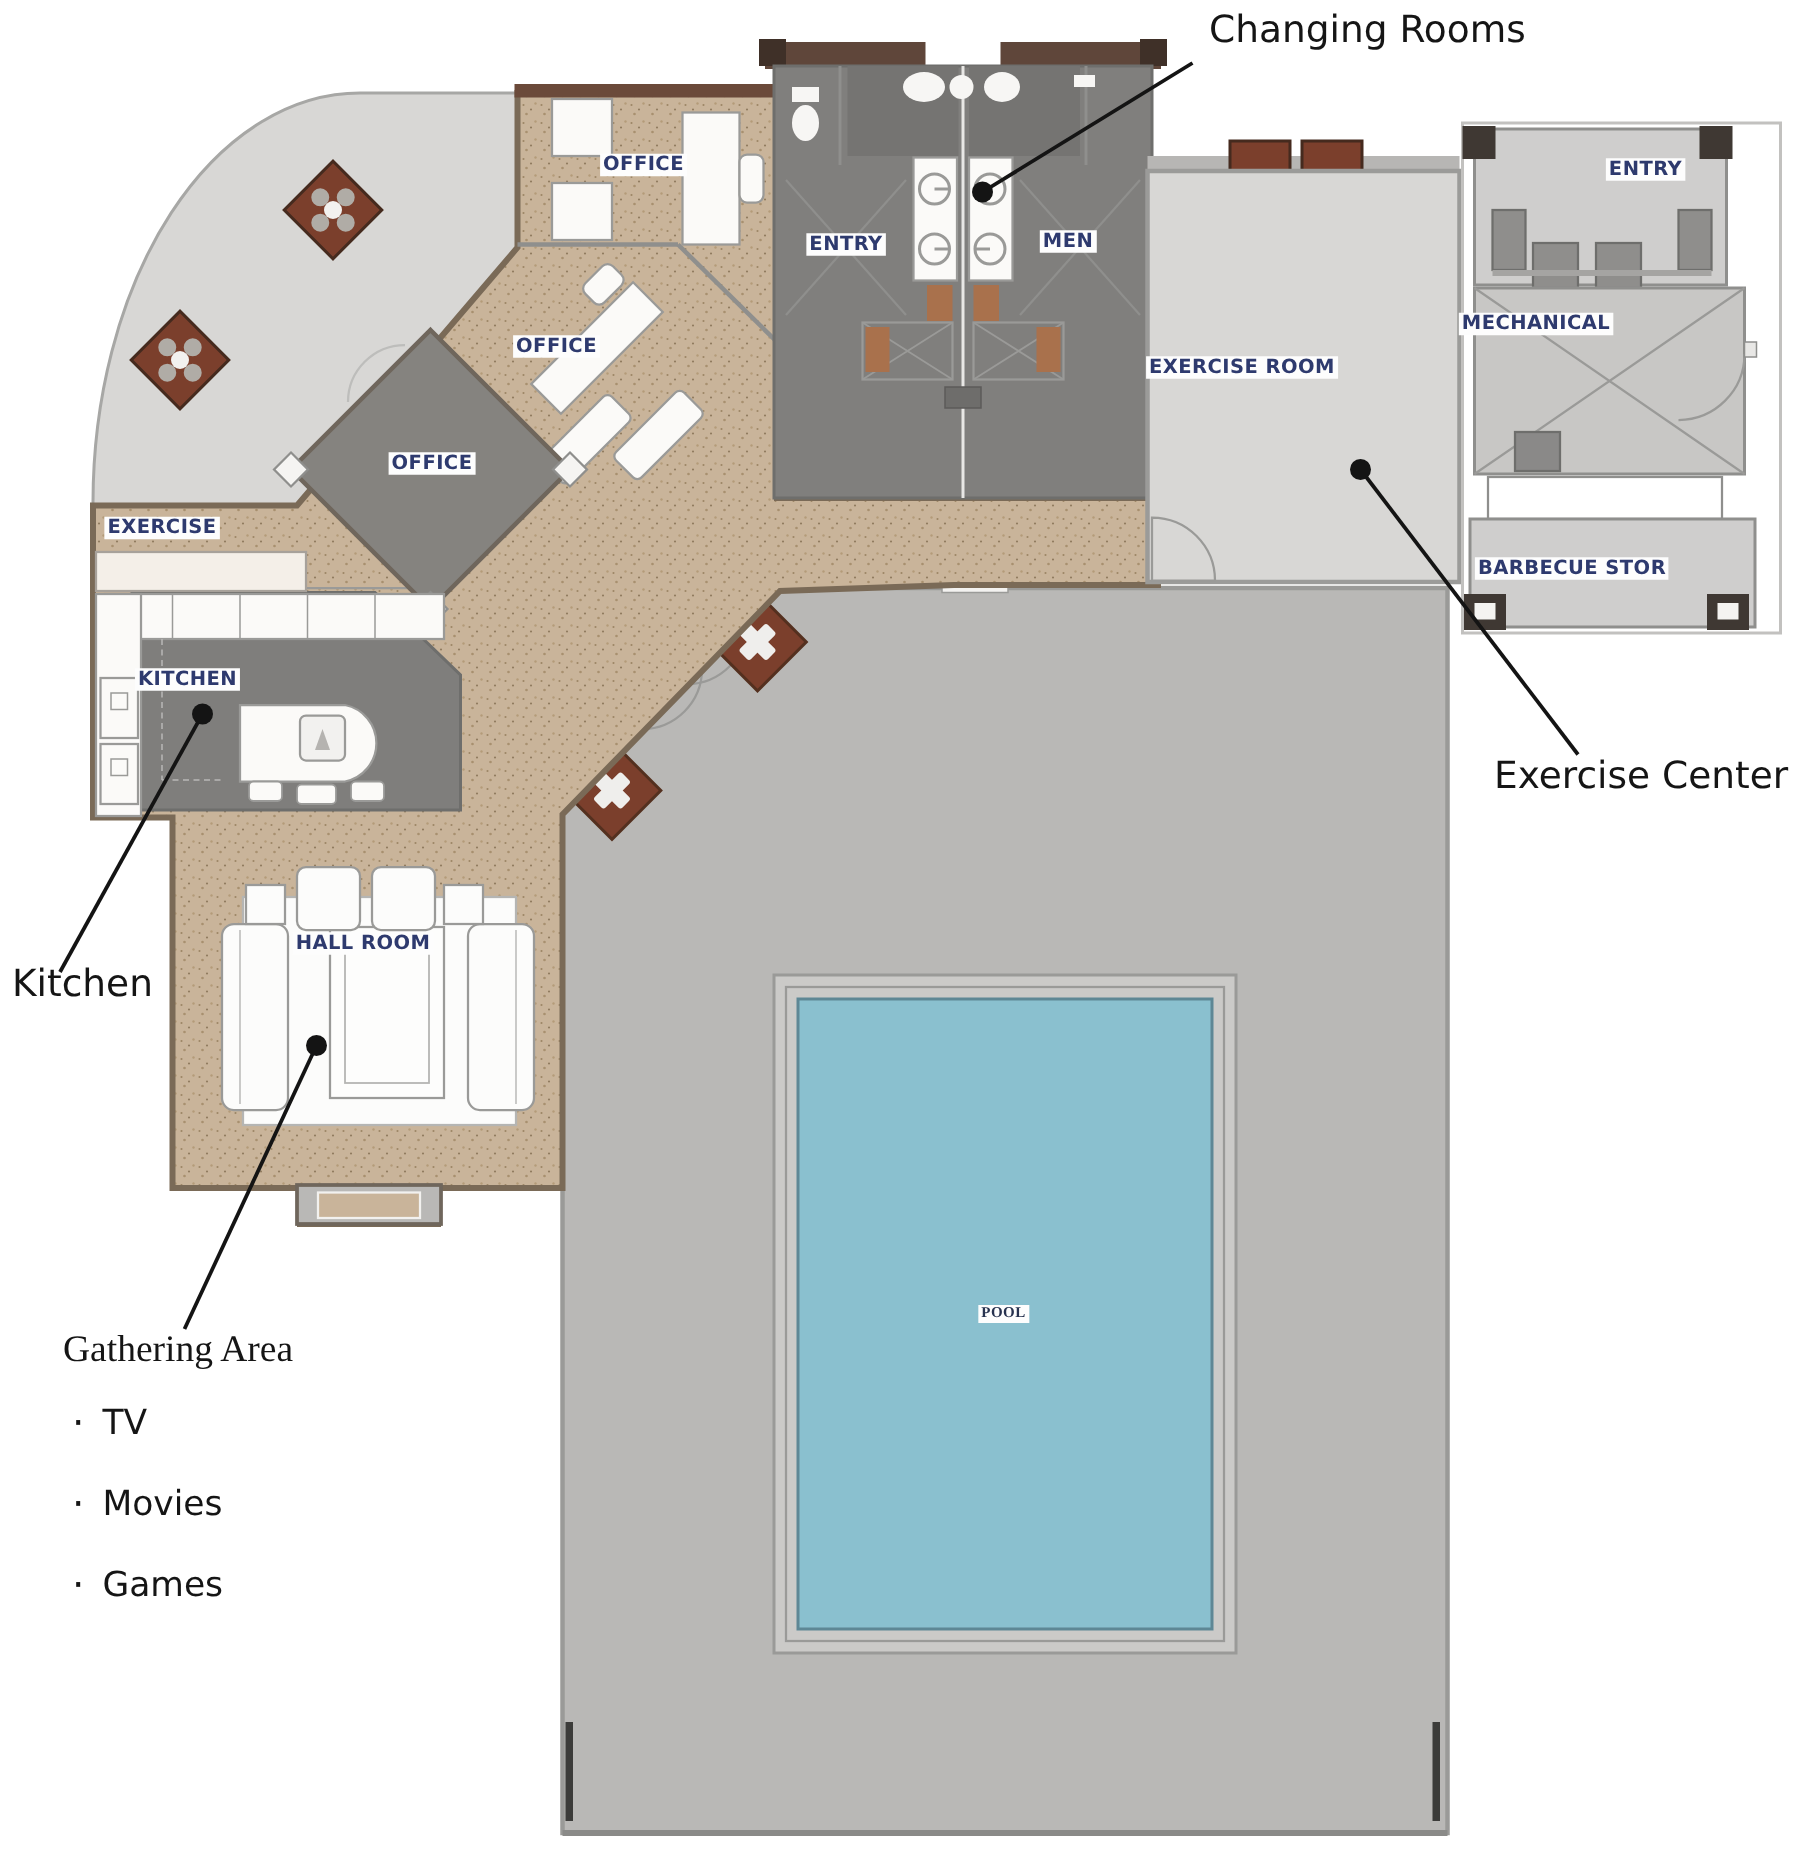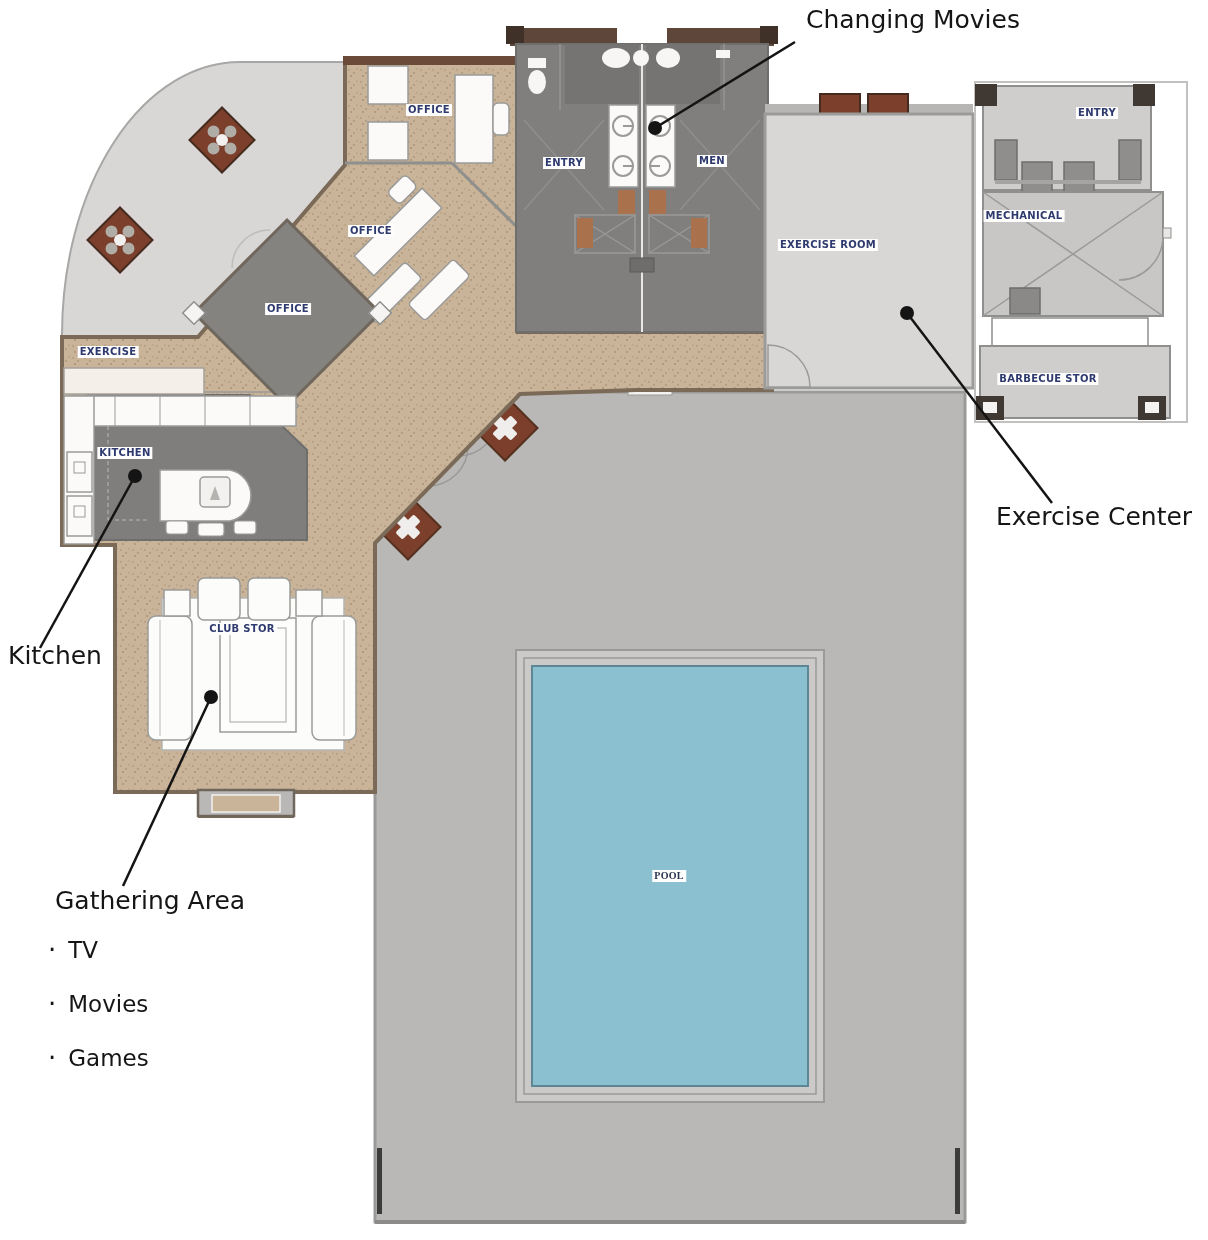--- a/index.html
+++ b/index.html
@@ -1,27 +1,27 @@
 <!DOCTYPE html>
 <html><head>
 <meta charset="utf-8">
 <style>
   html,body{margin:0;padding:0;background:#ffffff;}
   .stage{position:relative;width:1208px;height:1240px;background:#ffffff;overflow:hidden;
          font-family:"DejaVu Sans",sans-serif;}
   .plan-svg{position:absolute;left:0;top:0;}
   
   .chip{position:absolute;transform:translate(-50%,-50%);background:#fdfdfd;color:#2e3a6e;
-        font-family:"DejaVu Sans",sans-serif;font-size:10px;font-weight:700;
+        font-family:"DejaVu Sans",sans-serif;font-size:13px;font-weight:700;
         letter-spacing:.3px;line-height:1;padding:1px 2px;white-space:nowrap;}
   .chip.pool{font-size:10px;color:#27324f;font-family:Liberation Serif, serif;}
   
   .ann{position:absolute;color:#151515;font-size:25px;line-height:1.1;white-space:nowrap;}
   .gather{position:absolute;color:#151515;}
-  .gather .g-title{font-size:25px;margin:0 0 20px 13px;}
+  .gather .g-title{font-size:25px;margin:0 0 20px 0;font-family:Liberation Serif, serif;}
   .gather .g-row{font-size:23px;margin:0 0 24px 0;display:flex;align-items:center;}
   .gather .g-bullet{font-size:26px;margin:0 12px 0 6px;}
 </style>
 </head>
 <body>
 
 <div class="stage">
 
 <svg class="plan-svg" width="1208" height="1240" viewBox="0 0 1208 1240">
   <defs>
@@ -276,30 +276,30 @@
     <line x1="211" y1="697" x2="123" y2="886"></line>
     <circle cx="211" cy="697" r="7" fill="#141414" stroke="none"></circle>
   </g>
 </svg>
 
 <div class="chip" style="left:429px;top:110px">OFFICE</div>
 <div class="chip" style="left:371px;top:231px">OFFICE</div>
 <div class="chip" style="left:288px;top:309px">OFFICE</div>
 <div class="chip" style="left:108px;top:352px">EXERCISE</div>
 <div class="chip" style="left:125px;top:453px">KITCHEN</div>
-<div class="chip" style="left:242px;top:629px">CLUB STOR</div>
+<div class="chip" style="left:242px;top:629px">HALL ROOM</div>
 <div class="chip" style="left:564px;top:163px">ENTRY</div>
 <div class="chip" style="left:712px;top:161px">MEN</div>
 <div class="chip" style="left:828px;top:245px">EXERCISE ROOM</div>
 <div class="chip" style="left:1024px;top:216px">MECHANICAL</div>
 <div class="chip" style="left:1097px;top:113px">ENTRY</div>
 <div class="chip" style="left:1048px;top:379px">BARBECUE STOR</div>
 <div class="chip pool" style="left:669px;top:876px">POOL</div>
 
-<div class="ann" style="left:806px;top:6px">Changing Movies</div>
+<div class="ann" style="left:806px;top:6px">Changing Rooms</div>
 <div class="ann" style="left:996px;top:503px">Exercise Center</div>
 <div class="ann" style="left:8px;top:642px">Kitchen</div>
 
 <div class="gather" style="left:42px;top:886px">
   <div class="g-title">Gathering Area</div>
   <div class="g-row">
     <span class="g-bullet">·</span>
     <span>TV</span>
   </div>
   <div class="g-row">

